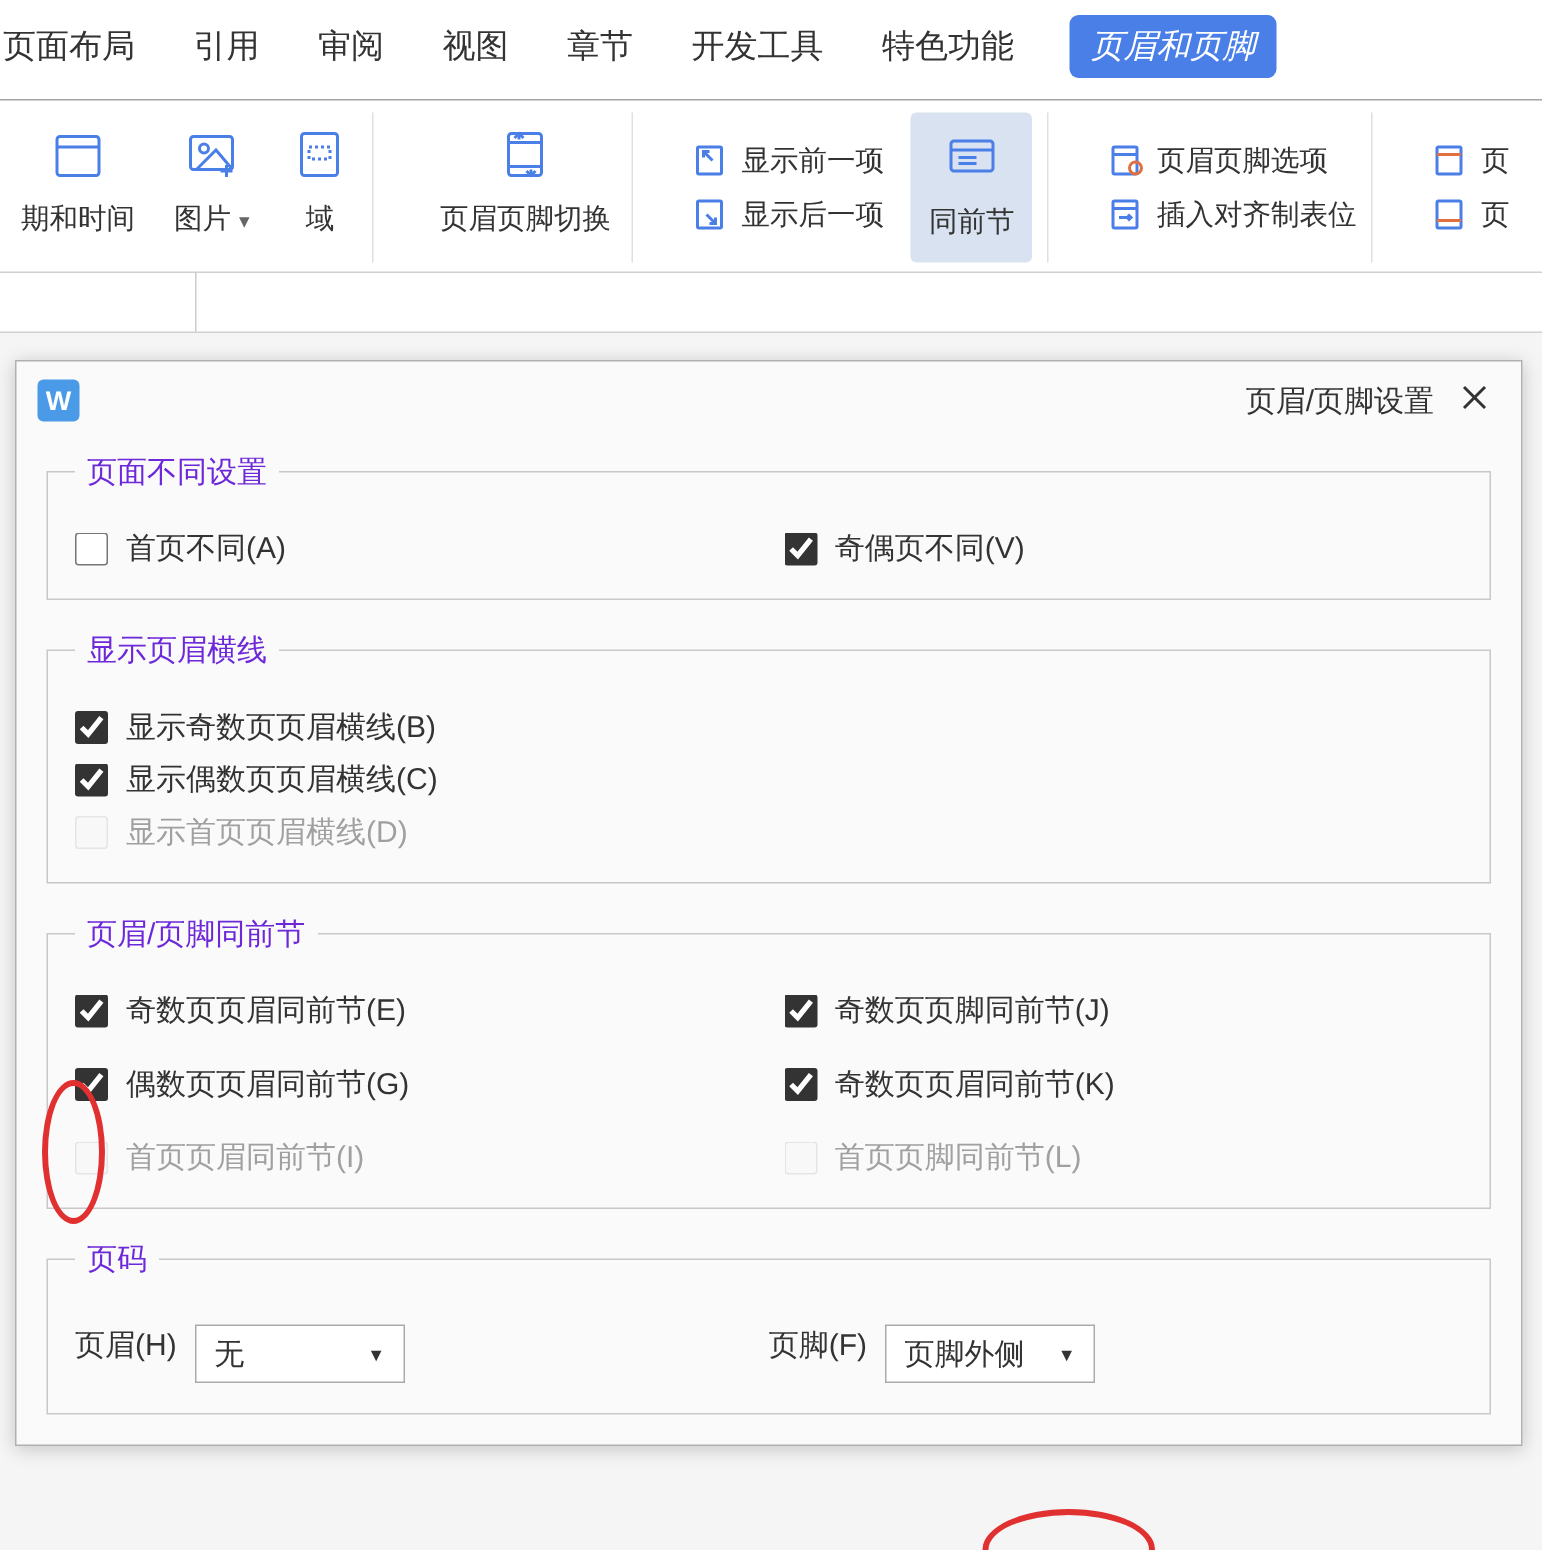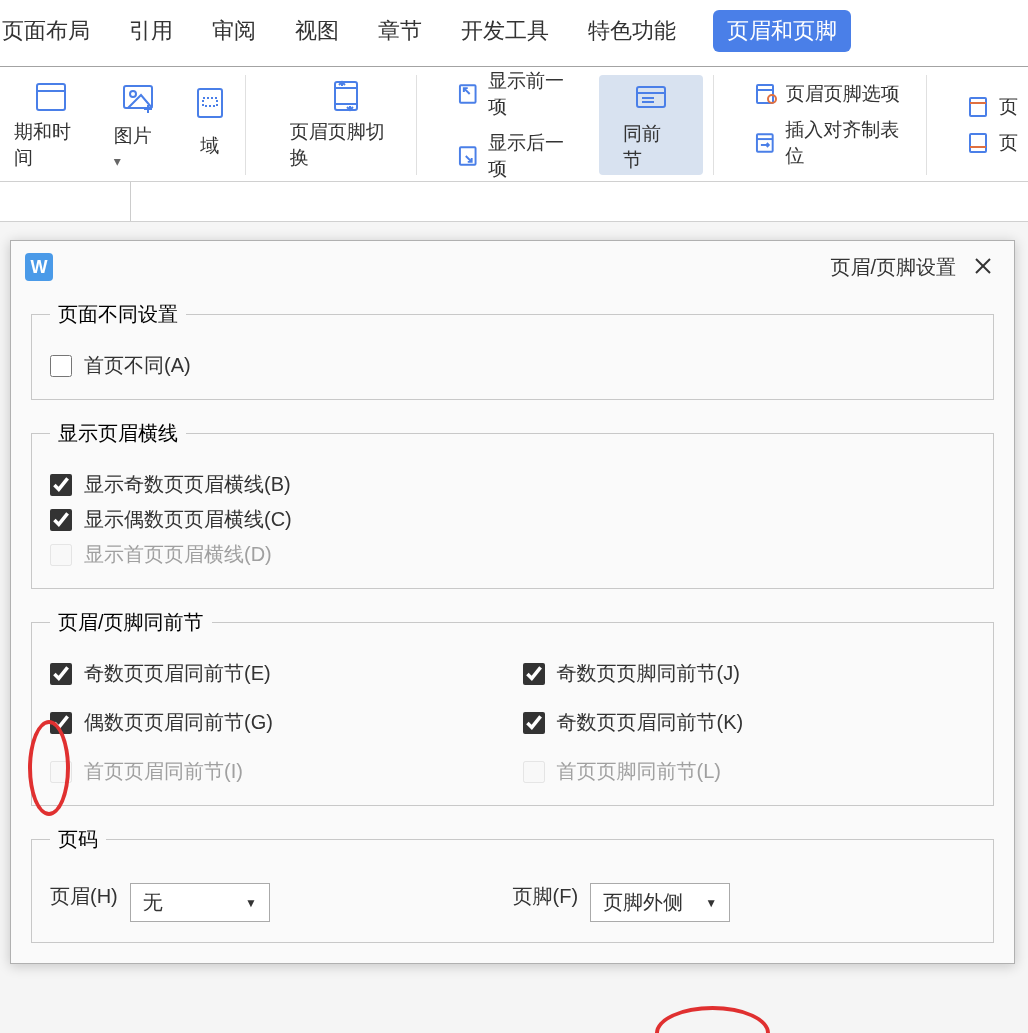--- a/index.html
+++ b/index.html
@@ -34,20 +34,21 @@
     .menu-tabs .tab {
       cursor: pointer;
       padding: 4px 2px;
     }
     .menu-tabs .tab.active {
       background: #4a7fe8;
       color: #fff;
       border-radius: 6px;
       padding: 6px 14px;
       font-weight: 500;
+      font-style: italic;
     }
     .toolbar {
       display: flex;
       align-items: flex-start;
       padding: 8px 0 6px 0;
       gap: 30px;
     }
     .tool-group {
       display: flex;
       gap: 18px;
@@ -71,21 +72,21 @@
     }
     .tool-item.big .tool-icon-wrap {
       height: 48px;
       display: flex;
       align-items: center;
       justify-content: center;
     }
     .tool-item.highlighted {
       background: #d8e2f0;
       border-radius: 4px;
-      padding: 6px 24px;
+      padding: 6px 12px;
     }
     .tool-item .dd {
       font-size: 14px;
       color: #666;
     }
     .tool-stack {
       display: flex;
       flex-direction: column;
       gap: 10px;
       justify-content: center;
@@ -171,21 +172,21 @@
     
     fieldset {
       border: 1px solid #c8c8c8;
       margin-bottom: 20px;
       padding: 18px 18px 20px 18px;
       position: relative;
     }
     legend {
       font-size: 20px;
       padding: 0 8px;
-      color: #000000;
+      color: #6d28d9;
       background: #fafafa;
     }
     .check-grid {
       display: grid;
       grid-template-columns: 1fr 1fr;
       row-gap: 22px;
       column-gap: 20px;
       margin-top: 6px;
     }
     .check-stack {
@@ -421,20 +422,24 @@
 
   <div class="dialog-body">
 
     <fieldset>
       <legend>页面不同设置</legend>
       <div class="check-grid">
         <div class="check-row">
           <input type="checkbox" style="">
           <label>首页不同(A)</label>
         </div>
+        <div class="check-row">
+          <input type="checkbox" checked="" style="">
+          <label>奇偶页不同(V)</label>
+        </div>
       </div>
     </fieldset>
 
     <fieldset>
       <legend>显示页眉横线</legend>
       <div class="check-stack">
         <div class="check-row">
           <input type="checkbox" checked="" style="">
           <label>显示奇数页页眉横线(B)</label>
         </div>

